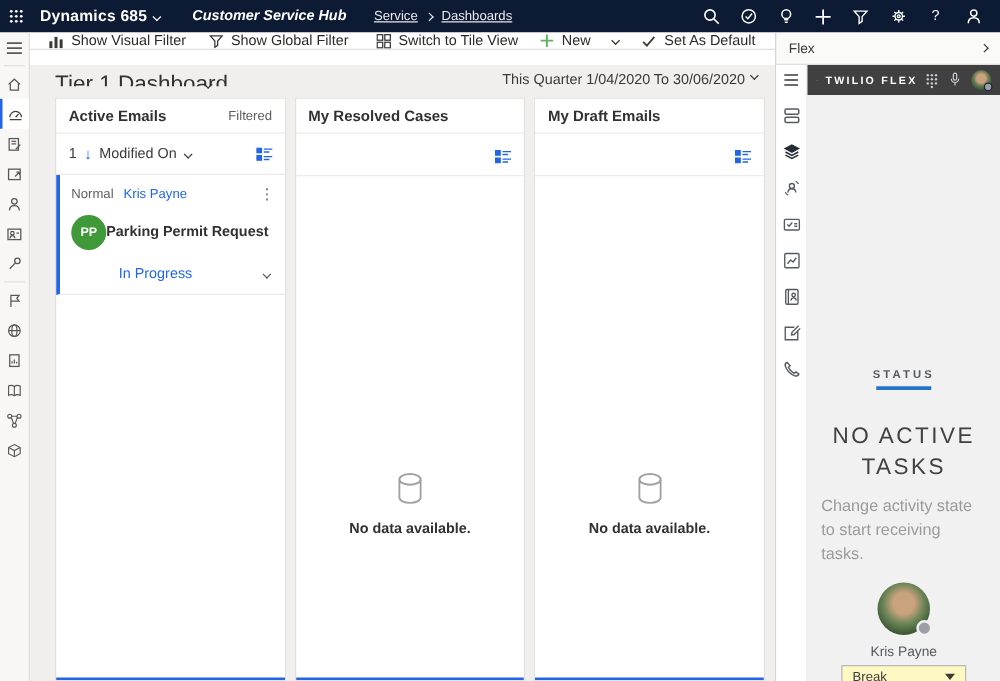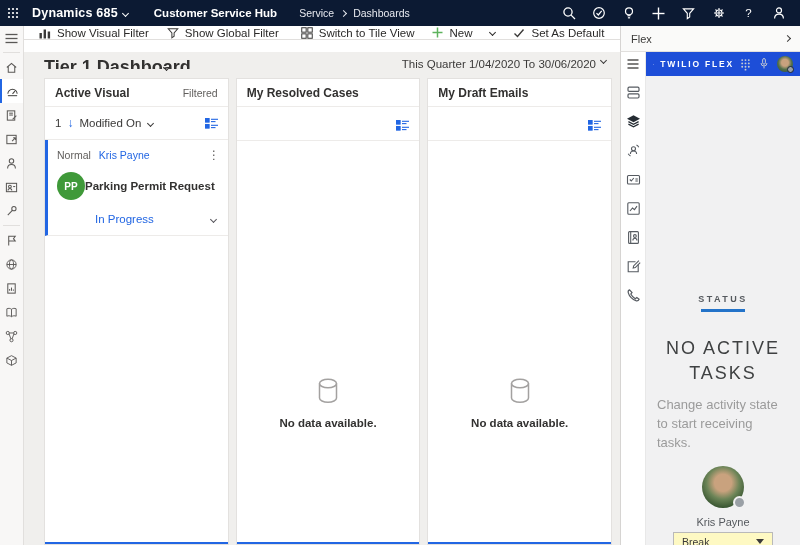--- a/index.html
+++ b/index.html
@@ -5,22 +5,22 @@
   * { margin:0; padding:0; box-sizing:border-box; }
   html,body { width:800px; height:545px; overflow:hidden; background:#fff;
     font-family:"Liberation Sans", sans-serif; color:#323130; }
   svg { display:block; }
 
   
   #topnav { position:absolute; left:0; top:0; width:800px; height:26px;
     background:#0c1a33; display:flex; align-items:center; color:#fff; }
   .waffle { width:26px; height:26px; display:flex; align-items:center; justify-content:center; cursor:pointer; }
   .appname { font-size:12.5px; font-weight:bold; margin-left:6px; letter-spacing:.2px; }
-  .hub { font-size:11.5px; font-weight:bold; margin-left:26px; }
-  .crumb { font-size:10.5px; margin-left:22px; color:#e8eaf0; display:flex; align-items:center; gap:7px; }
+  .hub { font-size:11.5px; font-weight:bold; margin-left:26px;font-style:italic; }
+  .crumb { font-size:10.5px; margin-left:22px; color:#e8eaf0; display:flex; align-items:center; gap:7px;text-decoration:underline; }
   .cv { display:inline-block; width:5px; height:5px; border-right:1.3px solid currentColor;
     border-bottom:1.3px solid currentColor; transform:rotate(45deg); margin-left:5px; }
   .cv-r { display:inline-block; width:5px; height:5px; border-right:1.3px solid currentColor;
     border-bottom:1.3px solid currentColor; transform:rotate(-45deg); }
   .nav-icons { margin-left:auto; display:flex; align-items:center; gap:15px; padding-right:14px; }
   .nav-ic { width:15px; height:15px; display:flex; align-items:center; justify-content:center; cursor:pointer;
     color:#fff; font-size:11.5px; }
 
   
   #cmdbar { position:absolute; left:24px; top:26px; width:596px; height:14px; background:#fff;
@@ -33,21 +33,21 @@
   #leftrail { position:absolute; left:0; top:26px; width:24px; bottom:0; background:#f8f7f6;
     border-right:1px solid #e1dfdd; display:flex; flex-direction:column; align-items:stretch; }
   .rail-item { height:24px; display:flex; align-items:center; justify-content:center; color:#5a5856; cursor:pointer; }
   .rail-item.active { background:#fff; border-left:2px solid #2266e3; color:#42413f; }
   .rail-div { height:1px; background:#e1dfdd; margin:2px 3px; }
 
   
   #content { position:absolute; left:24px; top:52px; width:596px; bottom:0; background:#f0efed; }
   #titlerow { height:26px; position:relative; }
   .title-clip { position:absolute; left:20px; top:4px; height:13px; overflow:hidden; }
-  .title-clip h1 { font-size:18px; font-weight:bold; color:#323130; line-height:22px; }
+  .title-clip h1 { font-size:18px; font-weight:normal; color:#323130; line-height:22px; }
   .title-chev { position:absolute; left:135px; top:13px; color:#323130; cursor:pointer; }
   .daterange { position:absolute; right:14px; top:6px; font-size:11.5px; color:#3b3a39; display:flex;
     align-items:flex-start; cursor:pointer; }
   #cols { position:absolute; left:20px; right:8px; top:26px; bottom:0; display:flex; gap:7px; }
   .col { flex:1; background:#fff; border:1px solid #e3e1df; position:relative; }
   .col-accent { position:absolute; left:0; right:0; bottom:0; height:2px; background:#2266e3; }
   .stream-head { display:flex; justify-content:space-between; align-items:center;
     padding:7px 10px 6px 10px; border-bottom:1px solid #edebe9; }
   .stream-title { font-size:12px; font-weight:bold; color:#323130; }
   .stream-badge { font-size:10.5px; color:#605e5c; }
@@ -78,21 +78,21 @@
     padding:0 10px; }
   #flexhdr .fh-title { font-size:11px; color:#3b3a39; }
   #flexhdr .fh-chev { margin-left:auto; color:#3b3a39; cursor:pointer; }
   #flexpanel { position:absolute; left:620px; top:52px; width:180px; bottom:0; border-left:1px solid #d6d4d2; }
   #trail { position:absolute; left:0; top:0; width:25px; bottom:0; background:#fff;
     border-right:1px solid #e8e8e8; display:flex; flex-direction:column; align-items:center; }
   .trail-ham { height:24px; display:flex; align-items:center; justify-content:center; width:100%;
     color:#3b3a39; cursor:pointer; }
   .trail-ic { height:25px; display:flex; align-items:center; justify-content:center; width:100%;
     color:#565b61; cursor:pointer; margin-top:4px; }
-  #tbar { position:absolute; left:25px; top:0; right:0; height:24px; background:#1d4ed8; display:flex;
+  #tbar { position:absolute; left:25px; top:0; right:0; height:24px; background:#404040; display:flex;
     align-items:center; padding:0 7px; gap:6px; }
   .brand { color:#fff; font-size:8.5px; font-weight:bold; letter-spacing:1.8px; white-space:nowrap; }
   .tbar-right { margin-left:auto; display:flex; align-items:center; gap:7px; }
   .mini-avatar { width:16px; height:16px; border-radius:50%; flex:none; position:relative;
     background:radial-gradient(circle at 50% 42%, #c9a27e 0 28%, #53704a 55%, #2c4630 100%); }
   .mini-avatar .dot { position:absolute; right:-1px; bottom:-1px; width:7px; height:7px; border-radius:50%;
     background:#9aa0a6; border:1px solid #1c2533; }
   #tmain { position:absolute; left:25px; top:24px; right:0; bottom:0; background:#f1f1f2;
     text-align:center; padding-top:218px; }
   .status-label { font-size:9px; font-weight:bold; letter-spacing:2.5px; color:#55595e; }
@@ -364,21 +364,21 @@
     <div class="daterange">
       <span>This Quarter 1/04/2020 To 30/06/2020</span>
       <span class="cv"></span>
     </div>
   </div>
 
   <div id="cols">
 
     <div class="col">
       <div class="stream-head">
-        <span class="stream-title">Active Visual</span>
+        <span class="stream-title">Active Emails</span>
         <span class="stream-badge">Filtered</span>
       </div>
       <div class="sort-row">
         <span>1</span>
         <span class="sort-arrow">↓</span>
         <span>Modified On</span>
         <span class="cv" style="margin-left:1px"></span>
         <span class="stream-opts">
             <svg width="13" height="11" viewBox="0 0 13 11" fill="#2266e3" stroke="#2266e3" stroke-width="1.1">
               <rect x="0.5" y="0.5" width="3.6" height="3.6"></rect>

